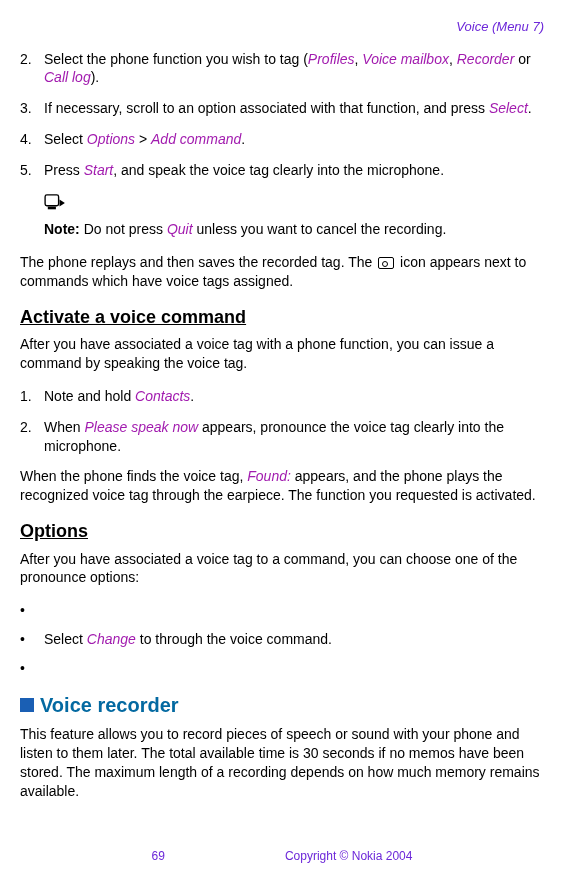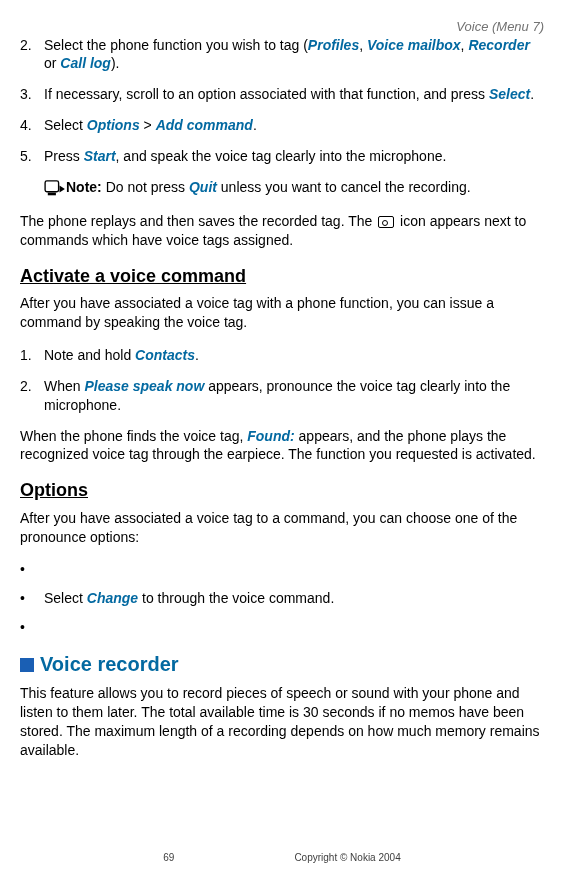--- a/index.html
+++ b/index.html
@@ -8,40 +8,43 @@
     height: 876px;
     font-family: 'Trebuchet MS', Arial, sans-serif;
     font-size: 14px;
     color: #000;
     padding: 18px 20px 12px 20px;
     position: relative;
     line-height: 1.35;
   }
   .header-link {
     text-align: right;
-    color: #737373;
+    color: #6d28d9;
     font-style: italic;
     font-size: 13px;
+    margin-bottom: 14px;
   }
   .ol-item {
     display: flex;
     margin-bottom: 12px;
   }
   .ol-num {
     width: 24px;
     flex-shrink: 0;
   }
   .ol-body {
     flex: 1;
   }
-  .link { color: #0369a1; font-style: italic; font-weight: bold; }
+  .link { color: #a21caf; font-style: italic; }
   .note-row {
     display: flex;
     align-items: flex-start;
     margin: 6px 0 14px 24px;
+    gap: 8px;
+    flex-direction: column;
   }
   .note-icon {
     width: 22px;
     height: 18px;
     flex-shrink: 0;
     margin-top: 2px;
   }
   .para { margin-bottom: 14px; }
   .inline-icon {
     display: inline-block;
@@ -93,22 +96,22 @@
     font-weight: bold;
   }
   .footer {
     position: absolute;
     bottom: 12px;
     left: 20px;
     right: 20px;
     display: flex;
     justify-content: center;
     gap: 120px;
-    font-size: 10px;
-    color: #404040;
+    font-size: 12px;
+    color: #6d28d9;
   }
   .bold { font-weight: bold; }
 </style>
 </head>
 <body>
 
 <div class="header-link">Voice (Menu 7)</div>
 
 <div id="steps-a">
     <div class="ol-item">

